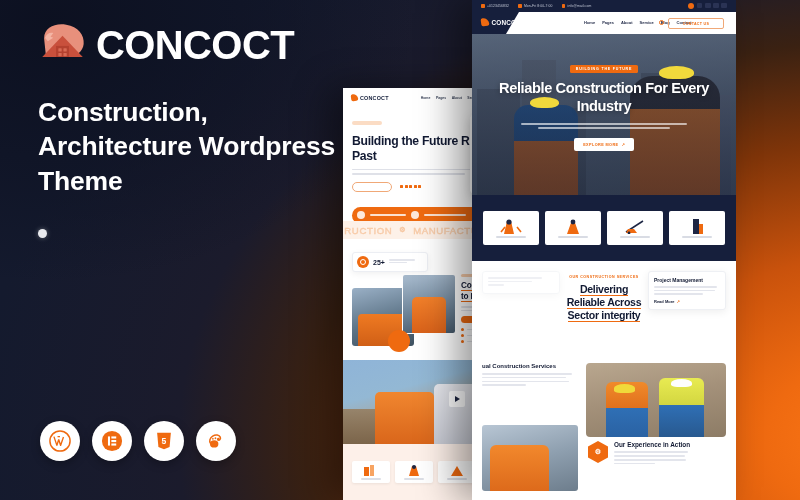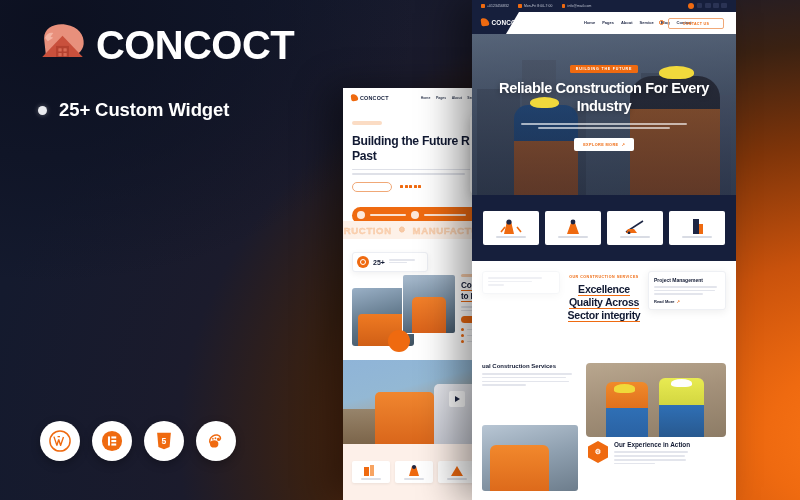--- a/index.html
+++ b/index.html
@@ -103,21 +103,21 @@
   .hat { position:absolute; border-radius:50% 50% 40% 40%; }
   .m-blob { position:absolute; right:2px; top:58px; width:16px; height:28px; background:#fbd5b8; border-radius:9px; z-index:-1;}
 
   .m-mach { position:absolute; left:10px; bottom:-3px; width:40px; height:30px; }
 
   .m-marquee {
     position:absolute; left:0; right:0; top:133px; height:18px; background:#fdf1e8;
     display:flex; align-items:center; justify-content:center; gap:7px; overflow:hidden;
   }
   .m-marquee span {
-    font-size:9.6px; font-weight:700; letter-spacing:.6px;
+    font-size:9.6px; font-weight:400; letter-spacing:.6px;
     color:#fbd3b4; white-space:nowrap;
     -webkit-text-stroke:.4px #f6c7a2;
   }
   .m-marquee .sep { font-size:7px; color:#f5c49c; }
 
   .m-sec2 { position:absolute; left:0; right:0; top:160px; height:108px; background:#fff; padding:6px 8px; }
   .m-25 {
     position:absolute; left:9px; top:4px; width:76px; height:20px; background:#fff;
     border:.6px solid #eceef3; border-radius:3px; display:flex; align-items:center; gap:4px; padding:0 4px; z-index:3;
     box-shadow:0 2px 6px rgba(0,0,0,.06);
@@ -280,25 +280,25 @@
             <rect x="21.5" y="28.5" width="3.6" height="3.6" rx=".6"></rect>
             <rect x="27" y="28.5" width="3.6" height="3.6" rx=".6"></rect>
             <rect x="21.5" y="33.6" width="3.6" height="3.6" rx=".6"></rect>
             <rect x="27" y="33.6" width="3.6" height="3.6" rx=".6"></rect>
           </g>
         </svg>
       </div>
       <div class="brand-text">CONCOCT</div>
     </div>
 
+    <div class="promo-title">Construction, Architecture Wordpress Theme</div>
 
     <ul class="feat-list">
       <li>
         <span class="dot"></span>
-        <span>25+ Custom Widget</span>
       </li>
     </ul>
   </div>
 
   <div class="badges">
     <div class="badge">
       <svg width="22" height="22" viewBox="0 0 24 24">
           <circle cx="12" cy="12" r="11" fill="none" stroke="#ef6a10" stroke-width="1.6"></circle>
           <path d="M5.4 7.2 L8.6 16.8 L10.6 10.4 M10.6 10.4 L12.6 16.8 L15.8 7.6 M9.3 7.2 L12 7.2" stroke="#ef6a10" stroke-width="1.5" fill="none" stroke-linejoin="round"></path>
         </svg>
@@ -610,21 +610,21 @@
 
     <div class="r-quality">
       <div class="q-wrap">
         <div class="q-card" style="opacity:.55">
           <i style="width:82%"></i>
             <i style="width:66%"></i>
             <i style="width:24%"></i>
         </div>
         <div class="q-mid">
           <div class="q-kick">OUR CONSTRUCTION SERVICES</div>
-          <div class="q-h2"><span class="q-u">Excellence Quality Across Sector integrity</span></div>
+          <div class="q-h2"><span class="q-u">Delivering Reliable Across Sector integrity</span></div>
         </div>
         <div class="q-card">
           <h4>Project Management</h4>
           <i style="width:96%"></i>
             <i style="width:92%"></i>
             <i style="width:74%"></i>
           <span class="rm">
             <em>Read More</em>
             <b>↗</b>
           </span>

